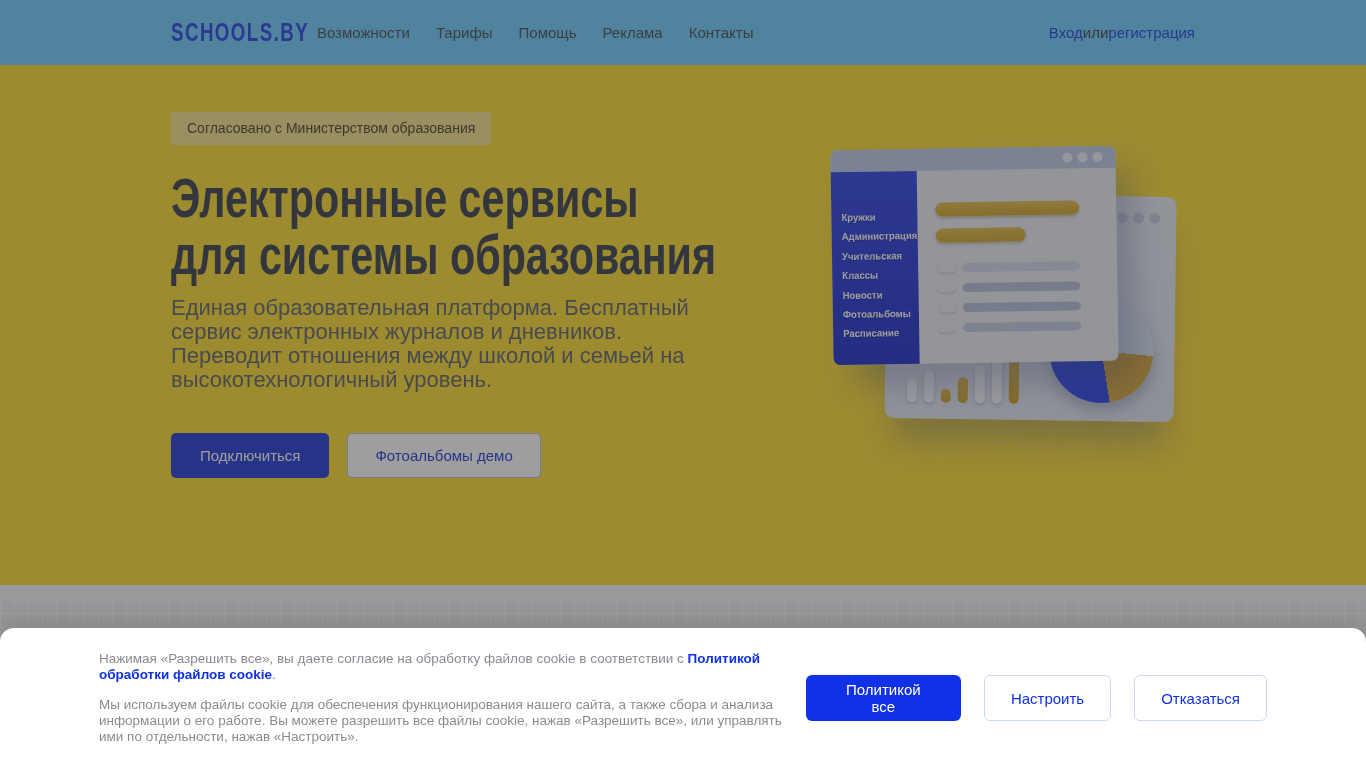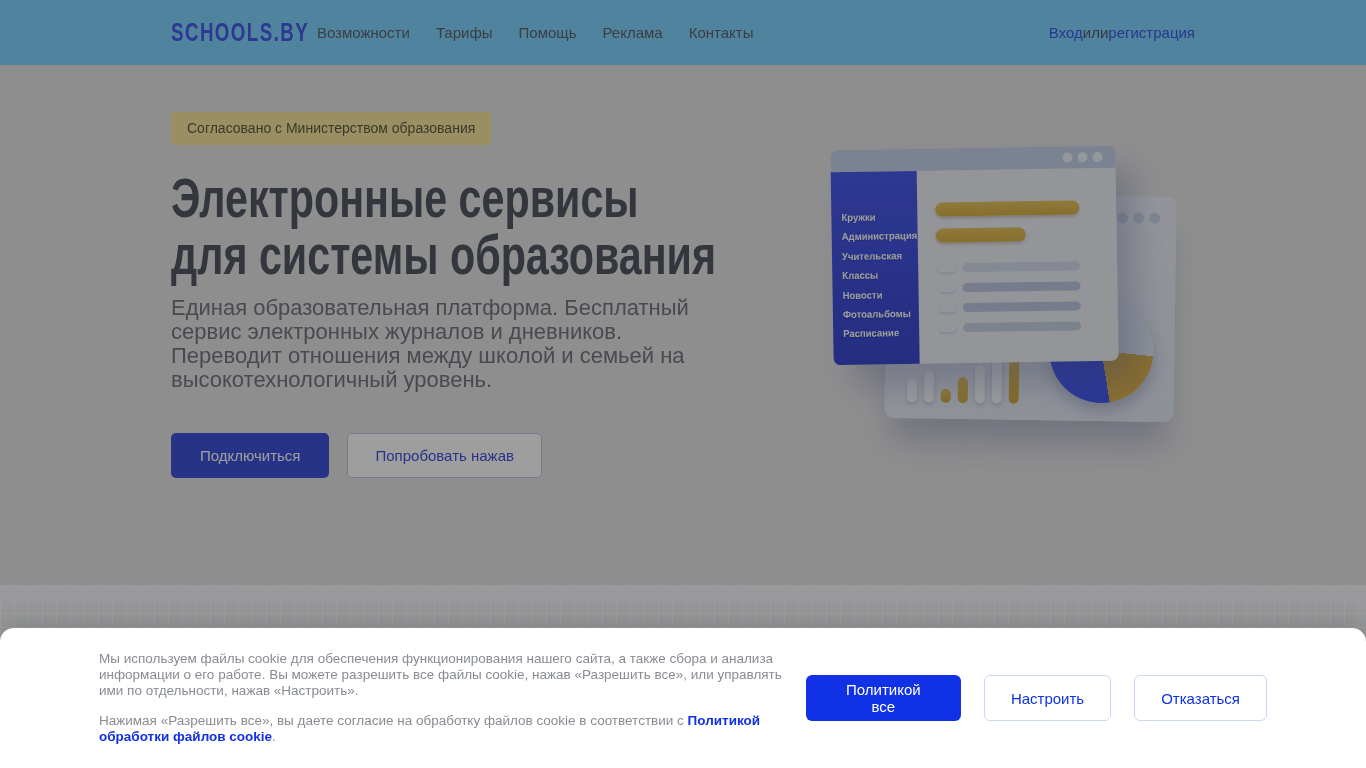--- a/index.html
+++ b/index.html
@@ -15,21 +15,21 @@
     font-size:26px; font-weight:600; letter-spacing:2px; color:#4355e8;
     transform:scaleX(.72); transform-origin:left center; white-space:nowrap; cursor:pointer;
   }
   nav { display:flex; gap:26px; margin-left:-46px; }
   nav a { font-size:15px; color:#5c5f66; text-decoration:none; cursor:pointer; }
   .auth { margin-left:auto; font-size:15px; display:flex; gap:0; }
   .auth a { color:#3d55e0; text-decoration:none; cursor:pointer; }
   .auth span { color:#55585e; }
 
   
-  .hero { position:relative; height:520px; background:#e5e5e5; }
+  .hero { position:relative; height:520px; background:#fde047; }
   .hero-left { position:absolute; left:171px; top:47px; width:600px; }
   .badge {
     display:inline-block; height:33px; line-height:33px; padding:0 16px;
     background:#f9e79b; border-radius:4px; font-size:14px; color:#5c563d;
   }
   h1 { margin-top:25px; font-size:55px; line-height:57px; font-weight:700; color:#4d525c; }
   h1 .t-line { display:block; transform:scaleX(.75); transform-origin:left center; white-space:nowrap; }
   .desc { margin-top:12px; max-width:568px; font-size:22px; line-height:24px; color:#70737a; }
   .cta-row { margin-top:41px; display:flex; gap:18px; }
   .btn-primary {
@@ -151,21 +151,21 @@
   <section class="hero">
     <div class="hero-left">
       <div class="badge">Согласовано с Министерством образования</div>
       <h1>
         <span class="t-line">Электронные сервисы</span>
         <span class="t-line">для системы образования</span>
       </h1>
       <p class="desc">Единая образовательная платформа. Бесплатный сервис электронных журналов и дневников. Переводит отношения между школой и семьей на высокотехнологичный уровень.</p>
       <div class="cta-row">
         <button class="btn-primary">Подключиться</button>
-        <button class="btn-outline">Попробовать нажав</button>
+        <button class="btn-outline">Фотоальбомы демо</button>
       </div>
     </div>
 
     <div class="back-card">
       <div class="dots">
           <i></i>
           <i></i>
           <i></i>
         </div>
       <div class="mini-bars">
@@ -222,21 +222,21 @@
     </div>
   </section>
 
   <div class="grid-strip"></div>
 </div>
 
 <div class="dim-overlay"></div>
 
 <div class="cookie-banner">
   <div class="cookie-text">
+    <p><span>Нажимая «Разрешить все», вы даете согласие на обработку файлов cookie в соответствии с </span><a class="policy-link">Политикой обработки файлов cookie</a><span>.</span></p>
     <p>Мы используем файлы cookie для обеспечения функционирования нашего сайта, а также сбора и анализа информации о его работе. Вы можете разрешить все файлы cookie, нажав «Разрешить все», или управлять ими по отдельности, нажав «Настроить».</p>
-    <p><span>Нажимая «Разрешить все», вы даете согласие на обработку файлов cookie в соответствии с </span><a class="policy-link">Политикой обработки файлов cookie</a><span>.</span></p>
   </div>
   <div class="cookie-buttons">
     <button class="cb-primary">Политикой все</button>
     <button class="cb-outline">Настроить</button>
     <button class="cb-outline">Отказаться</button>
   </div>
 </div>
 
 </body></html>

